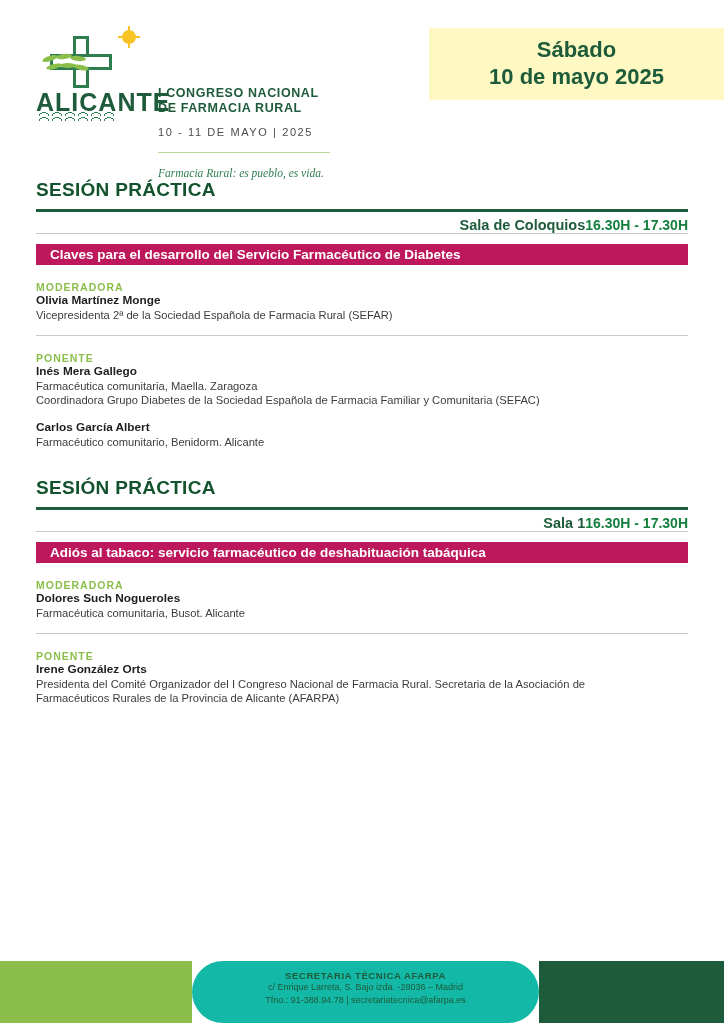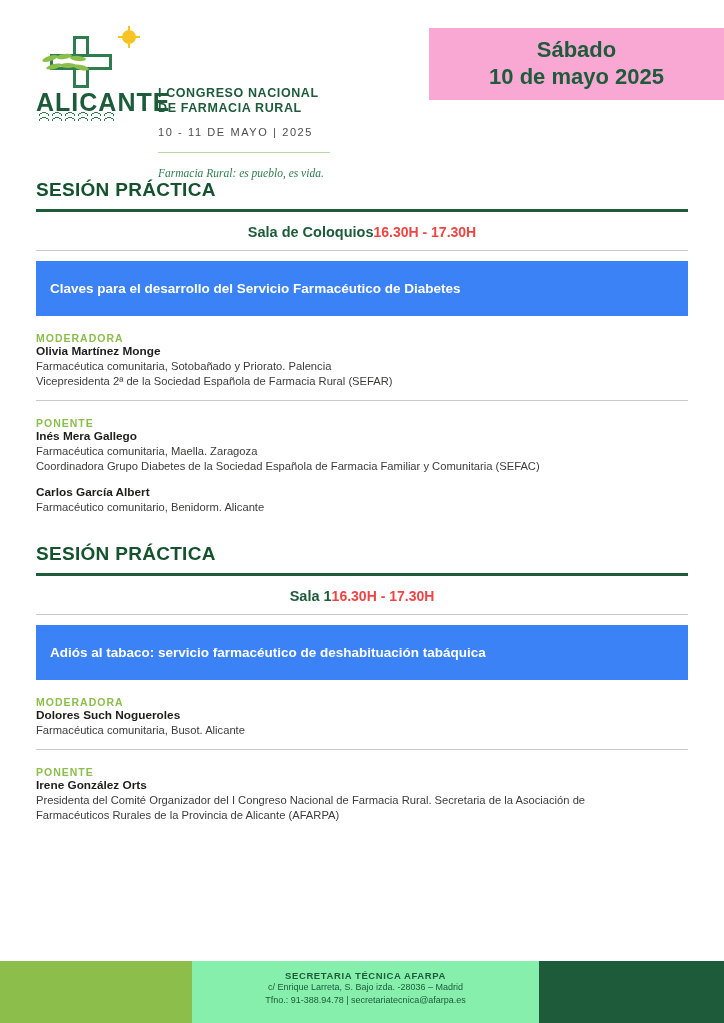--- a/index.html
+++ b/index.html
@@ -152,21 +152,21 @@
     font-size: 11.5px;
     color: #2e7d4f;
   }
 
   .date-box {
     position: absolute;
     right: 0;
     top: 28px;
     width: 295px;
     height: 72px;
-    background: #f9a8d4;
+    background: #fef9c3;
     display: flex;
     flex-direction: column;
     align-items: center;
     justify-content: center;
     color: #1d5b3a;
   }
   .date-box .d1 {
     font-size: 22px;
     font-weight: bold;
     line-height: 26px;
@@ -188,43 +188,43 @@
     letter-spacing: 0.3px;
     margin-top: 34px;
     padding-bottom: 8px;
     border-bottom: 3px solid #1d5b3a;
   }
   .section-title.second {
     margin-top: 28px;
   }
   .room-row {
     display: flex;
-    justify-content: center;
+    justify-content: flex-end;
     align-items: baseline;
-    margin-top: 12px;
-    padding-bottom: 10px;
+    margin-top: 5px;
+    padding-bottom: 0;
     border-bottom: 1px solid #c9c9c9;
   }
   .room-name {
     font-size: 14.5px;
     font-weight: bold;
     color: #1d5b3a;
   }
   .room-time {
     font-size: 14px;
     font-weight: bold;
-    color: #ef4444;
+    color: #15803d;
   }
   .talk-bar {
     margin-top: 10px;
-    background: #3b82f6;
+    background: #be185d;
     color: #ffffff;
     font-size: 13.5px;
     font-weight: bold;
-    padding: 20px 14px;
+    padding: 3px 14px;
     box-sizing: border-box;
   }
   .role-label {
     margin-top: 16px;
     font-size: 10.5px;
     font-weight: bold;
     letter-spacing: 1px;
     color: #8bbe4b;
   }
   .person {
@@ -257,25 +257,26 @@
     width: 724px;
     height: 62px;
     display: flex;
   }
   .footer .f-left {
     width: 192px;
     background: #8bbe4b;
   }
   .footer .f-mid {
     flex: 1;
-    background: #86efac;
+    background: #14b8a6;
     color: #1d5b3a;
     text-align: center;
     padding-top: 9px;
     box-sizing: border-box;
+    border-radius: 31px;
   }
   .footer .f-right {
     width: 185px;
     background: #1d5b3a;
   }
   .f-title {
     font-size: 9.5px;
     font-weight: bold;
     letter-spacing: 0.6px;
   }
@@ -335,21 +336,20 @@
     <div class="room-row">
       <div class="room-name">Sala de Coloquios</div>
       <div class="room-time">16.30H - 17.30H</div>
     </div>
 
     <div class="talk-bar">Claves para el desarrollo del Servicio Farmacéutico de Diabetes</div>
 
     <div class="role-label">MODERADORA</div>
     <div class="person">
       <div class="person-name">Olivia Martínez Monge</div>
-      <div class="person-desc">Farmacéutica comunitaria, Sotobañado y Priorato. Palencia</div>
       <div class="person-desc">Vicepresidenta 2ª de la Sociedad Española de Farmacia Rural (SEFAR)</div>
     </div>
     <div class="rule"></div>
 
     <div class="role-label">PONENTE</div>
     <div class="person">
       <div class="person-name">Inés Mera Gallego</div>
       <div class="person-desc">Farmacéutica comunitaria, Maella. Zaragoza</div>
       <div class="person-desc">Coordinadora Grupo Diabetes de la Sociedad Española de Farmacia Familiar y Comunitaria (SEFAC)</div>
     </div>

